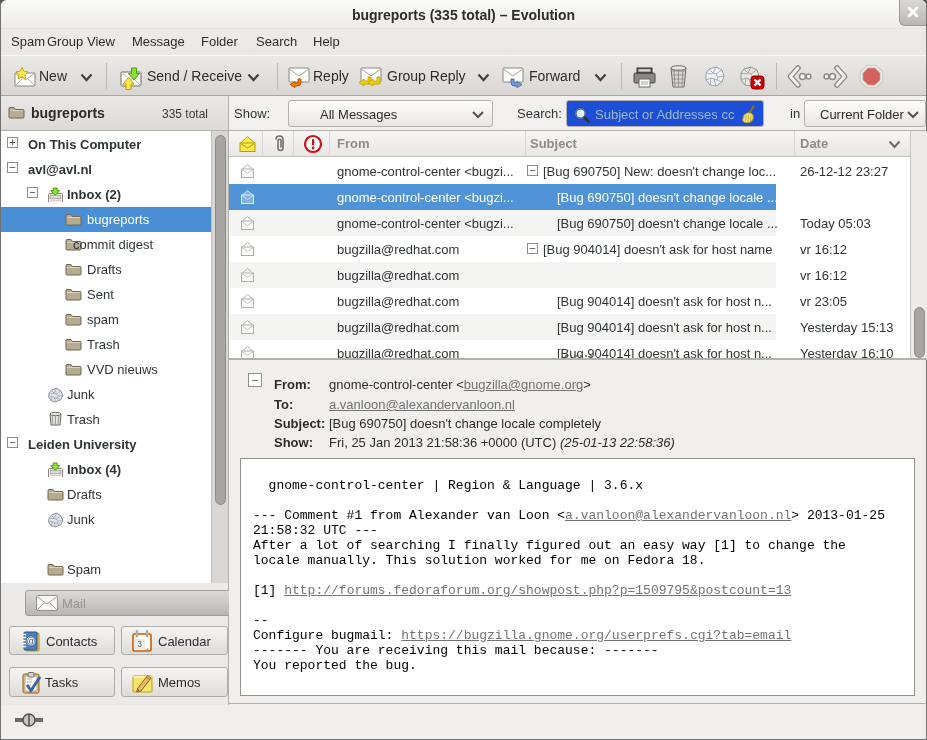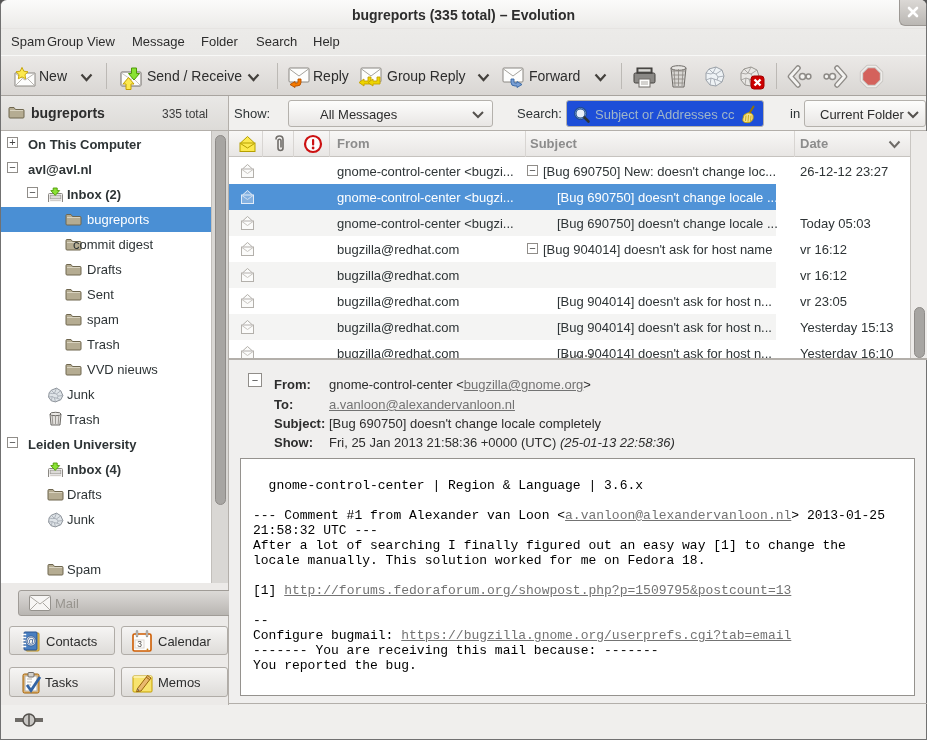--- a/index.html
+++ b/index.html
@@ -340,21 +340,21 @@
         <use href="#folder"></use>
       </svg>
       <span style="left:66px">Spam</span>
     </div>
 </div>
 <div id="sbscroll">
     <div id="sbthumb"></div>
   </div>
 <div id="sbborder"></div>
 <div id="switcher">
-<div class="swbtn pressed" style="left:17px;top:7px;width:260px;height:26px">
+<div class="swbtn pressed" style="left:24px;top:7px;width:260px;height:26px">
       <svg style="top:3px;left:9px" width="24" height="19" viewBox="0 0 24 19">
         <rect x="1.5" y="1.5" width="21" height="15" rx="1" fill="#f7f6f5" stroke="#95928d"></rect>
         <path d="M2 2.5 L12 10 L22 2.5 M2 16 L9 9 M22 16 L15 9" fill="none" stroke="#aaa7a2"></path>
       </svg>
       <span style="left:36px;top:5px">Mail</span>
     </div>
 <div class="swbtn" style="left:8px;top:43px;width:106px;height:29px">
       <svg style="top:3px;left:9px" width="24" height="24" viewBox="0 0 24 24">
         <rect x="7" y="3" width="13" height="18" rx="1" fill="#edca5c" stroke="#b88b1e"></rect>
         <rect x="5" y="2" width="13" height="18" rx="1" fill="#4a7fc0" stroke="#2b5490"></rect>

